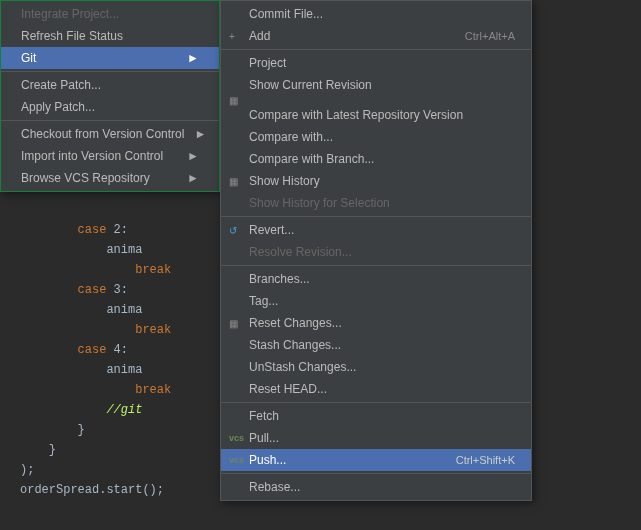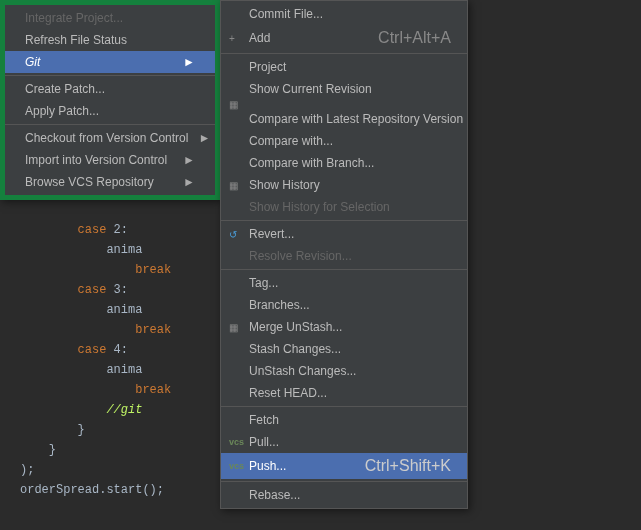--- a/index.html
+++ b/index.html
@@ -31,40 +31,39 @@
     .code-keyword { color: #cc7832; text-align: center; }
     .code-comment { color: #bef264; font-style: italic; }
 
     
     .menu-left {
       position: absolute;
       top: 0;
       left: 0;
       width: 220px;
       background: #3c3f41;
-      border: 5px solid #15803d;
+      border: 1px solid #15803d;
       box-shadow: 2px 2px 8px rgba(0,0,0,0.5);
       z-index: 100;
       padding: 2px 0;
     }
 
     .menu-item {
       padding: 4px 20px 4px 20px;
       cursor: pointer;
       color: #bbbbbb;
       display: flex;
       align-items: center;
       justify-content: space-between;
       white-space: nowrap;
       font-size: 12px;
     }
     .menu-item.active {
       background: #4b6eaf;
       color: #ffffff;
-      font-style: italic;
     }
     .menu-item.disabled {
       color: #666;
       cursor: default;
     }
     .menu-separator {
       height: 1px;
       background: #555;
       margin: 2px 0;
     }
@@ -74,21 +73,21 @@
     }
     .menu-item.active .arrow {
       color: #fff;
     }
 
     
     .menu-right {
       position: absolute;
       top: 0;
       left: 220px;
-      width: 248px;
+      width: 312px;
       background: #3c3f41;
       border: 1px solid #555;
       box-shadow: 2px 2px 8px rgba(0,0,0,0.5);
       z-index: 101;
       padding: 2px 0;
     }
 
     .submenu-item {
       padding: 4px 16px 4px 28px;
       cursor: pointer;
@@ -104,21 +103,21 @@
       background: #4b6eaf;
       color: #ffffff;
     }
     .submenu-item.disabled {
       color: #666;
       cursor: default;
     }
     .submenu-item .shortcut {
       color: #888;
       margin-left: 20px;
-      font-size: 16px;
+      font-size: 11px;
     }
     .submenu-item.active .shortcut {
       color: #ccc;
     }
     .submenu-item .icon-prefix {
       position: absolute;
       left: 8px;
       color: #888;
       font-size: 10px;
     }
@@ -220,28 +219,28 @@
   <div class="submenu-separator"></div>
   <div class="submenu-item">
     <span class="icon-prefix" style="color:#4a9eda;">↺</span>
     <span>Revert...</span>
   </div>
   <div class="submenu-item disabled">
     <span>Resolve Revision...</span>
   </div>
   <div class="submenu-separator"></div>
   <div class="submenu-item">
+    <span>Branches...</span>
+  </div>
+  <div class="submenu-item">
     <span>Tag...</span>
   </div>
   <div class="submenu-item">
-    <span>Branches...</span>
-  </div>
-  <div class="submenu-item">
     <span class="icon-prefix">▦</span>
-    <span>Merge UnStash...</span>
+    <span>Reset Changes...</span>
   </div>
   <div class="submenu-item">
     <span>Stash Changes...</span>
   </div>
   <div class="submenu-item">
     <span>UnStash Changes...</span>
   </div>
   <div class="submenu-item">
     <span>Reset HEAD...</span>
   </div>

